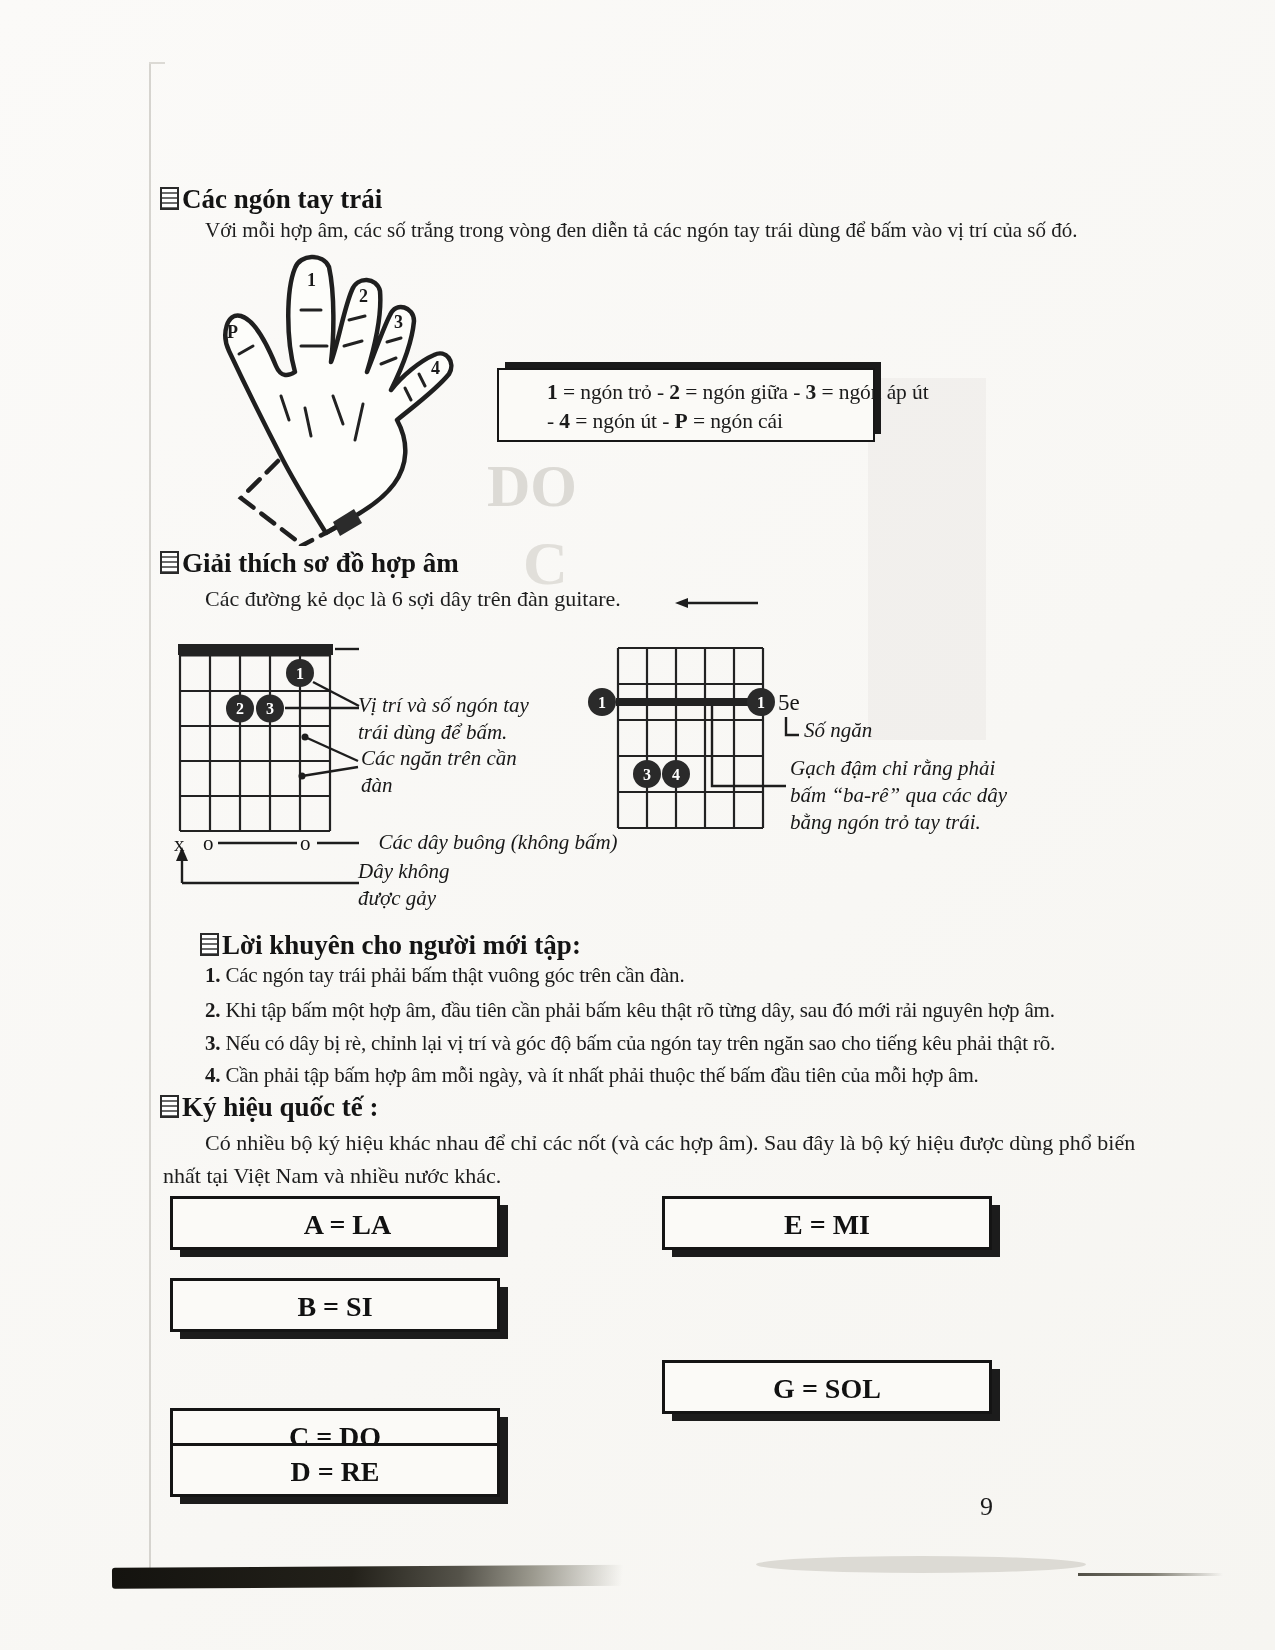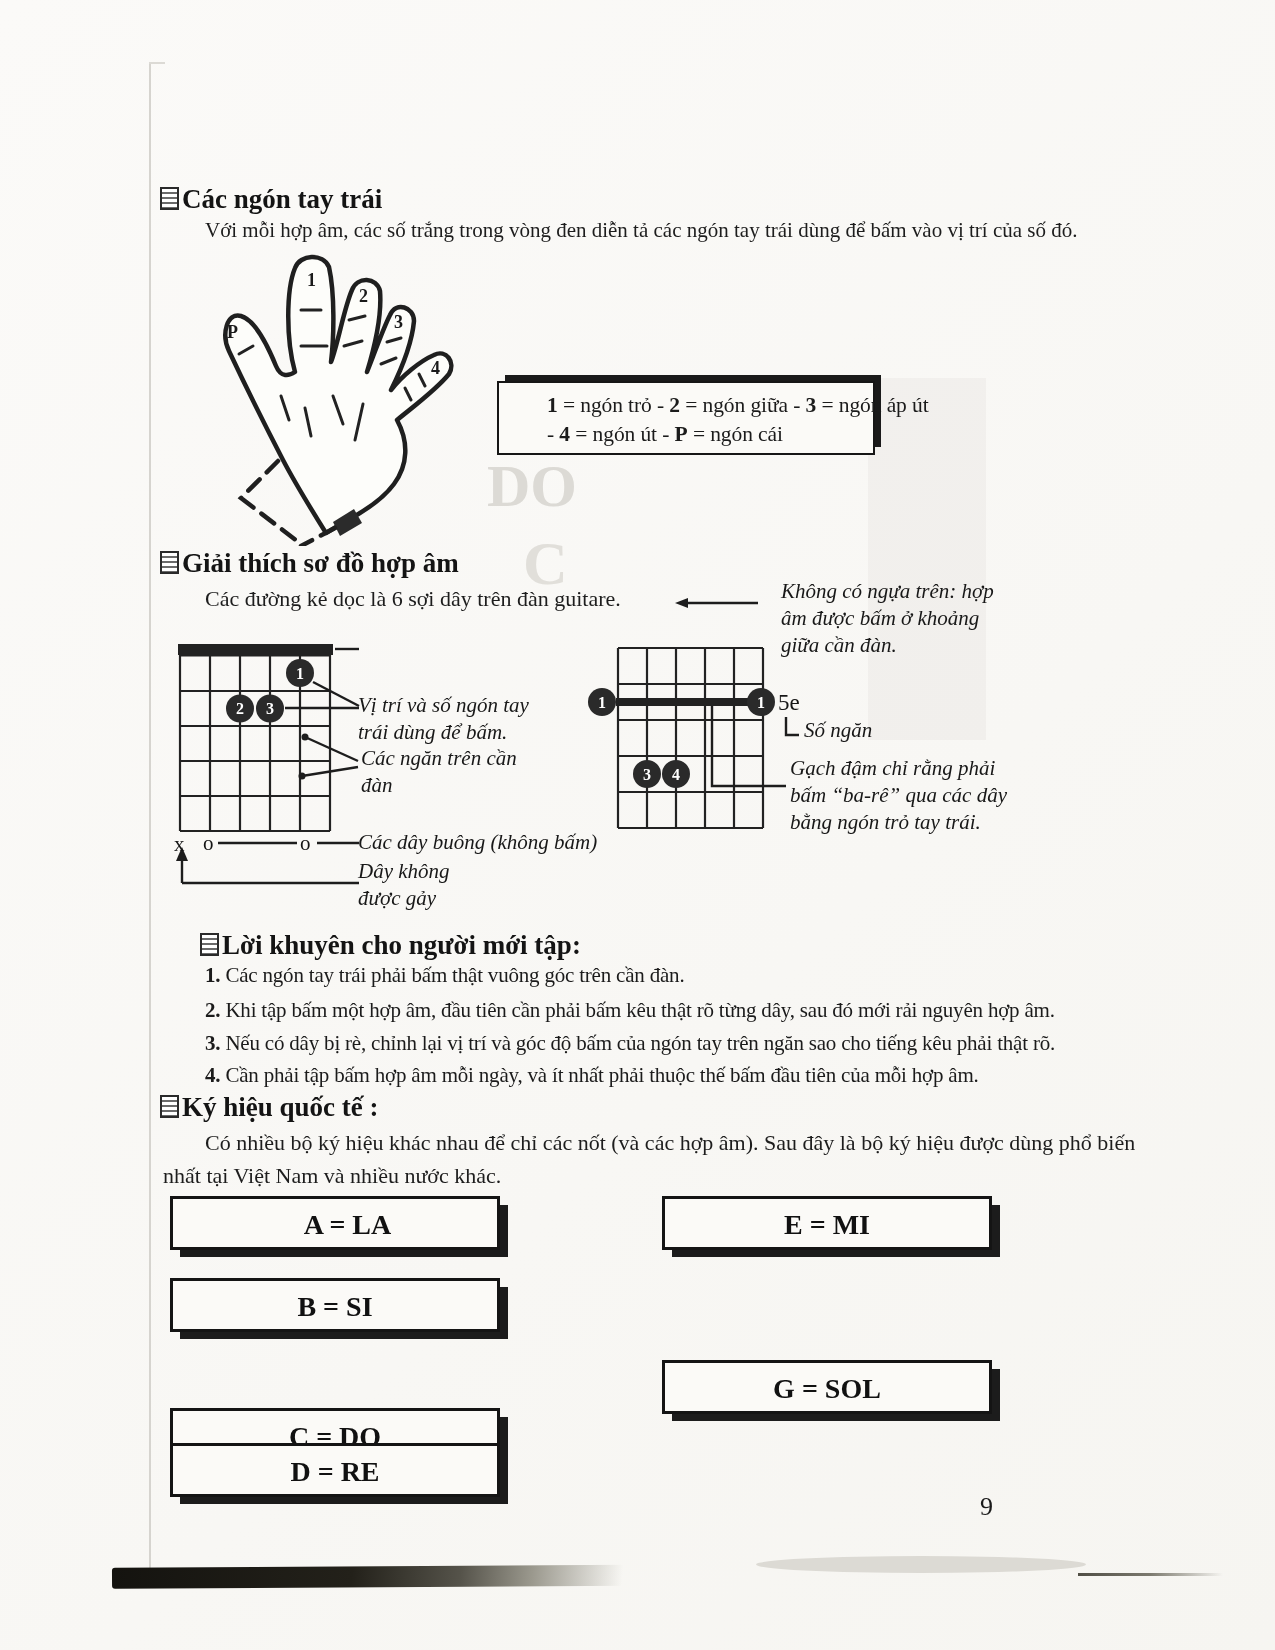--- a/index.html
+++ b/index.html
@@ -108,21 +108,21 @@
     </g>
     <g font-size="18" font-weight="bold" fill="#1a1a1a">
       <text x="124" y="40">1</text>
       <text x="176" y="56">2</text>
       <text x="211" y="82">3</text>
       <text x="248" y="128">4</text>
       <text x="44" y="92">P</text>
     </g>
   </svg>
 
-  <div class="abs legend-box" style="left:497px;top:381px;padding-left:48px;">
+  <div class="abs legend-box" style="left:497px;top:368px;padding-left:48px;">
     <div><b>1</b><span> = ngón trỏ - </span><b>2</b><span> = ngón giữa - </span><b>3</b><span> = ngón áp út</span></div>
     <div><span>- </span><b>4</b><span> = ngón út - </span><b>P</b><span> = ngón cái</span></div>
   </div>
 
   <div class="abs heading" style="left:160px;top:548px;">
     <span class="doc-icon"></span><span>Giải thích sơ đồ hợp âm</span>
   </div>
   <div class="abs body-text" style="left:205px;top:586px;font-size:22px;">Các đường kẻ dọc là 6 sợi dây trên đàn guitare.</div>
 
   <svg class="abs" style="left:165px;top:585px;" width="400" height="330" viewBox="0 0 400 330">
@@ -166,21 +166,21 @@
       <text x="105" y="129">3</text>
     </g>
     <g font-size="21" fill="#141414">
       <text x="9" y="266">x</text>
       <text x="38" y="265">o</text>
       <text x="135" y="265">o</text>
     </g>
   </svg>
   <div class="abs ital" style="left:358px;top:692px;width:205px;">Vị trí và số ngón tay trái dùng để bấm.</div>
   <div class="abs ital" style="left:361px;top:745px;width:160px;">Các ngăn trên cần đàn</div>
-  <div class="abs ital" style="left:358px;top:829px;width:280px;white-space:nowrap;">Các dây buông (không bấm)</div>
+  <div class="abs ital" style="left:358px;top:829px;width:280px;white-space:nowrap;text-align:center;">Các dây buông (không bấm)</div>
   <div class="abs ital" style="left:358px;top:858px;width:115px;">Dây không được gảy</div>
 
   <svg class="abs" style="left:580px;top:595px;" width="560" height="250" viewBox="0 0 560 250">
     <g stroke="#222" stroke-width="2.2">
       <line x1="38" y1="53" x2="38" y2="233"></line>
         <line x1="67" y1="53" x2="67" y2="233"></line>
       <line x1="96" y1="53" x2="96" y2="233"></line>
         <line x1="125" y1="53" x2="125" y2="233"></line>
       <line x1="154" y1="53" x2="154" y2="233"></line>
         <line x1="183" y1="53" x2="183" y2="233"></line>
@@ -205,21 +205,20 @@
       <circle cx="96" cy="179" r="14" fill="#2a2a2a"></circle>
     </g>
     <g font-size="16" font-weight="bold" fill="#fff" text-anchor="middle">
       <text x="22" y="113">1</text>
       <text x="181" y="113">1</text>
       <text x="67" y="185">3</text>
       <text x="96" y="185">4</text>
     </g>
     <text x="198" y="115" font-size="23" fill="#161616">5e</text>
   </svg>
-  <div class="abs ital" style="left:781px;top:578px;width:215px;">Không có ngựa trên: hợp âm được bấm ở khoảng giữa cần đàn.</div>
   <div class="abs ital" style="left:804px;top:717px;white-space:nowrap;">Số ngăn</div>
   <div class="abs ital" style="left:790px;top:755px;width:240px;">Gạch đậm chỉ rằng phải bấm “ba-rê” qua các dây bằng ngón trỏ tay trái.</div>
 
   <div class="abs heading" style="left:160px;top:930px;padding-left:40px;">
     <span class="doc-icon"></span><span>Lời khuyên cho người mới tập:</span>
   </div>
   <div class="abs tip" style="left:205px;top:963px;"><b>1.</b><span> Các ngón tay trái phải bấm thật vuông góc trên cần đàn.</span></div>
   <div class="abs tip" style="left:205px;top:998px;"><b>2.</b><span> Khi tập bấm một hợp âm, đầu tiên cần phải bấm kêu thật rõ từng dây, sau đó mới rải nguyên hợp âm.</span></div>
   <div class="abs tip" style="left:205px;top:1031px;"><b>3.</b><span> Nếu có dây bị rè, chỉnh lại vị trí và góc độ bấm của ngón tay trên ngăn sao cho tiếng kêu phải thật rõ.</span></div>
   <div class="abs tip" style="left:205px;top:1063px;"><b>4.</b><span> Cần phải tập bấm hợp âm mỗi ngày, và ít nhất phải thuộc thế bấm đầu tiên của mỗi hợp âm.</span></div>

